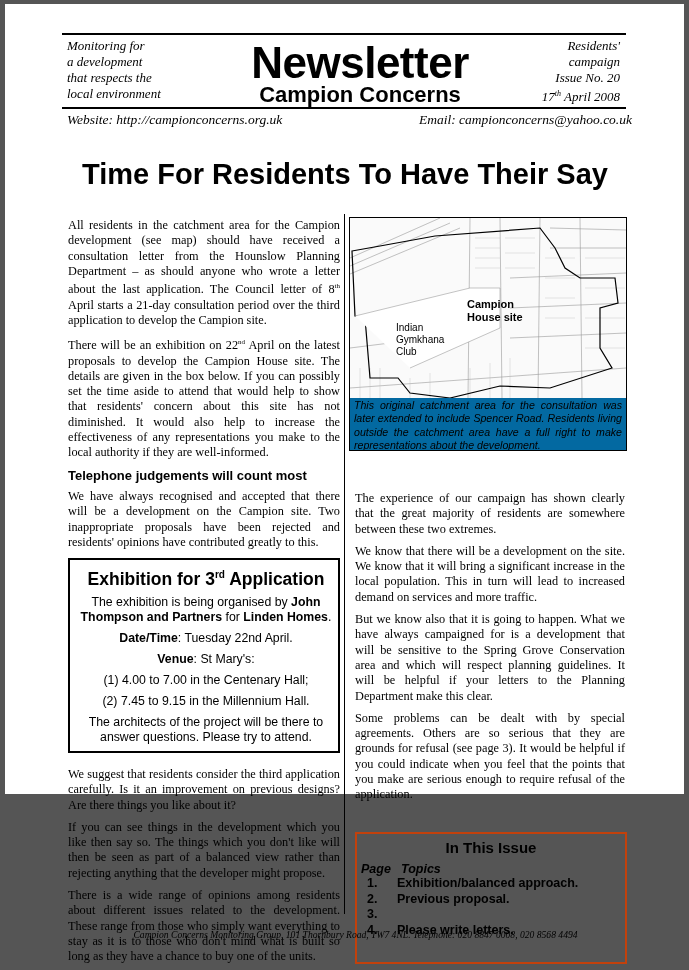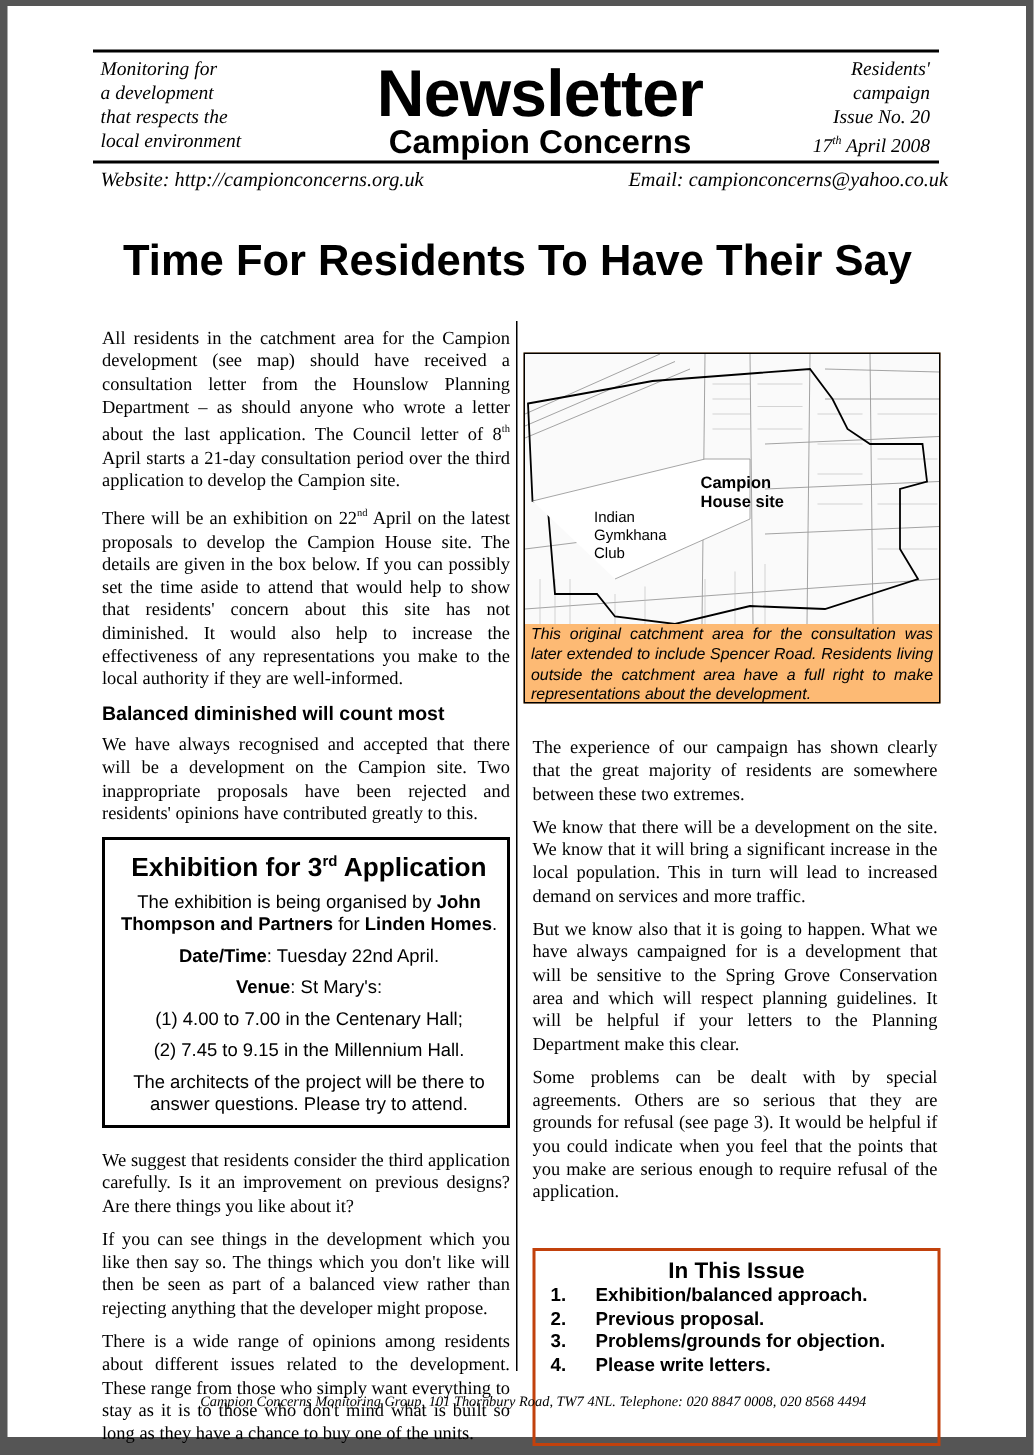--- a/index.html
+++ b/index.html
@@ -1,37 +1,37 @@
 <!DOCTYPE html>
 <html><head>
 <meta charset="utf-8">
 <style>
   html,body{margin:0;padding:0;}
   body{width:689px;height:970px;background:#555;position:relative;overflow:hidden;font-family:"Liberation Serif",serif;color:#000;}
-  .page{position:absolute;left:5px;top:4px;width:679px;height:954px;background:#fff;}
+  .page{position:absolute;left:5px;top:4px;width:679px;height:790px;background:#fff;}
   .abs{position:absolute;}
   .rule{position:absolute;height:2px;background:#000;}
   .masthead-left{left:62px;top:34px;font-style:italic;font-size:13px;line-height:16px;width:140px;}
   .masthead-right{right:64px;top:34px;font-style:italic;font-size:13px;line-height:16px;text-align:right;width:120px;}
   .masthead-title{left:210px;top:38px;width:290px;text-align:center;font-family:"Liberation Sans",sans-serif;font-weight:bold;}
   .masthead-title .big{font-size:44px;line-height:42px;letter-spacing:-0.5px;}
   .masthead-title .sub{font-size:22px;line-height:22px;}
   .contact-left{left:62px;top:108px;font-style:italic;font-size:13.5px;}
   .contact-right{right:52px;top:108px;font-style:italic;font-size:13.5px;}
   .headline{left:40px;width:600px;top:154px;text-align:center;font-family:"Liberation Sans",sans-serif;font-weight:bold;font-size:29px;}
   .col{position:absolute;font-size:12.3px;line-height:15.3px;text-align:justify;}
   .col p{margin:0 0 7px 0;}
   .colL{left:63px;top:214px;width:272px;}
   .divider{position:absolute;left:339px;top:210px;width:1px;height:700px;background:#000;}
   .subhead{font-family:"Liberation Sans",sans-serif;font-weight:bold;font-size:13px;margin:4px 0 6px 0;text-align:left;}
   .exbox{border:2px solid #000;padding:4px 6px 6px 10px;margin:8px 0 14px 0;text-align:center;font-family:"Liberation Sans",sans-serif;font-size:12.3px;line-height:15px;}
   .exbox h3{margin:0 0 5px 0;font-size:17.5px;line-height:21px;}
   .exbox p{margin:0 0 6px 0;text-align:center;}
   .exbox b{font-weight:bold;}
-  .mapbox{position:absolute;left:344px;top:231px;width:276px;height:232px;border:1.5px solid #000;background:#fdba74;overflow:hidden;}
+  .mapbox{position:absolute;left:344px;top:213px;width:276px;height:232px;border:1.5px solid #000;background:#0369a1;overflow:hidden;}
   .map{position:absolute;left:0;top:0;width:276px;height:180px;}
   .map-label{position:absolute;font-family:"Liberation Sans",sans-serif;font-size:10px;line-height:12px;}
   .map-label.bold{font-weight:bold;font-size:11px;line-height:13px;}
   .caption{position:absolute;left:4px;top:181px;width:268px;font-family:"Liberation Sans",sans-serif;font-style:italic;font-size:10.6px;line-height:13.4px;text-align:justify;}
   .colR{left:350px;top:487px;width:270px;}
   .issuebox{position:absolute;left:350px;top:816px;width:268px;height:128px;border:2px solid #c2410c;font-family:"Liberation Sans",sans-serif;margin-top:12px;}
   .issuebox .ttl{text-align:center;font-weight:bold;font-size:15px;margin-top:5px;}
   .issuebox .hdr{font-weight:bold;font-style:italic;font-size:12.5px;margin:6px 0 0 4px;}
   .issuebox .hdr span{display:inline-block;}
   .issue-row{font-weight:bold;font-size:12.5px;line-height:15.5px;display:flex;}
@@ -62,21 +62,21 @@
   </div>
   <div class="rule" style="left:57px;top:103px;width:564px;"></div>
   <div class="abs contact-left">Website: http://campionconcerns.org.uk</div>
   <div class="abs contact-right">Email: campionconcerns@yahoo.co.uk</div>
 
   <div class="abs headline">Time For Residents To Have Their Say</div>
 
   <div class="col colL">
     <p><span>All residents in the catchment area for the Campion development (see map) should have received a consultation letter from the Hounslow Planning Department – as should anyone who wrote a letter about the last application. The Council letter of 8</span><sup style="font-size:7px">th</sup><span> April starts a 21-day consultation period over the third application to develop the Campion site.</span></p>
     <p><span>There will be an exhibition on 22</span><sup style="font-size:7px">nd</sup><span> April on the latest proposals to develop the Campion House site. The details are given in the box below. If you can possibly set the time aside to attend that would help to show that residents' concern about this site has not diminished. It would also help to increase the effectiveness of any representations you make to the local authority if they are well-informed.</span></p>
-    <div class="subhead">Balanced diminished will count most</div>
+    <div class="subhead">Telephone judgements will count most</div>
     <p>We have always recognised and accepted that there will be a development on the Campion site. Two inappropriate proposals have been rejected and residents' opinions have contributed greatly to this.</p>
 
     <div class="exbox">
       <h3><span>Exhibition for 3</span><sup style="font-size:10px">rd</sup><span> Application</span></h3>
       <p><span>The exhibition is being organised by </span><b>John Thompson and Partners</b><span> for </span><b>Linden Homes</b><span>.</span></p>
       <p><b>Date/Time</b><span>: Tuesday 22nd April.</span></p>
       <p><b>Venue</b><span>: St Mary's:</span></p>
       <p>(1) 4.00 to 7.00 in the Centenary Hall;</p>
       <p>(2) 7.45 to 9.15 in the Millennium Hall.</p>
       <p style="margin:0">The architects of the project will be there to answer questions. Please try to attend.</p>
@@ -129,31 +129,31 @@
 
   <div class="col colR">
     <p>The experience of our campaign has shown clearly that the great majority of residents are somewhere between these two extremes.</p>
     <p>We know that there will be a development on the site. We know that it will bring a significant increase in the local population. This in turn will lead to increased demand on services and more traffic.</p>
     <p>But we know also that it is going to happen. What we have always campaigned for is a development that will be sensitive to the Spring Grove Conservation area and which will respect planning guidelines. It will be helpful if your letters to the Planning Department make this clear.</p>
     <p>Some problems can be dealt with by special agreements. Others are so serious that they are grounds for refusal (see page 3). It would be helpful if you could indicate when you feel that the points that you make are serious enough to require refusal of the application.</p>
   </div>
 
   <div class="issuebox">
     <div class="ttl">In This Issue</div>
+    <div class="hdr"><span style="width:40px">Page</span><span>Topics</span></div>
     <div class="issue-row">
         <span class="pg">1.</span>
         <span>Exhibition/balanced approach.</span>
       </div>
     <div class="issue-row">
         <span class="pg">2.</span>
         <span>Previous proposal.</span>
       </div>
     <div class="issue-row">
         <span class="pg">3.</span>
-        <span>Problems/grounds for objection.</span>
       </div>
     <div class="issue-row">
         <span class="pg">4.</span>
         <span>Please write letters.</span>
       </div>
   </div>
 
   <div class="abs footer">Campion Concerns Monitoring Group, 101 Thornbury Road, TW7 4NL. Telephone: 020 8847 0008, 020 8568 4494</div>
 </div>
 

